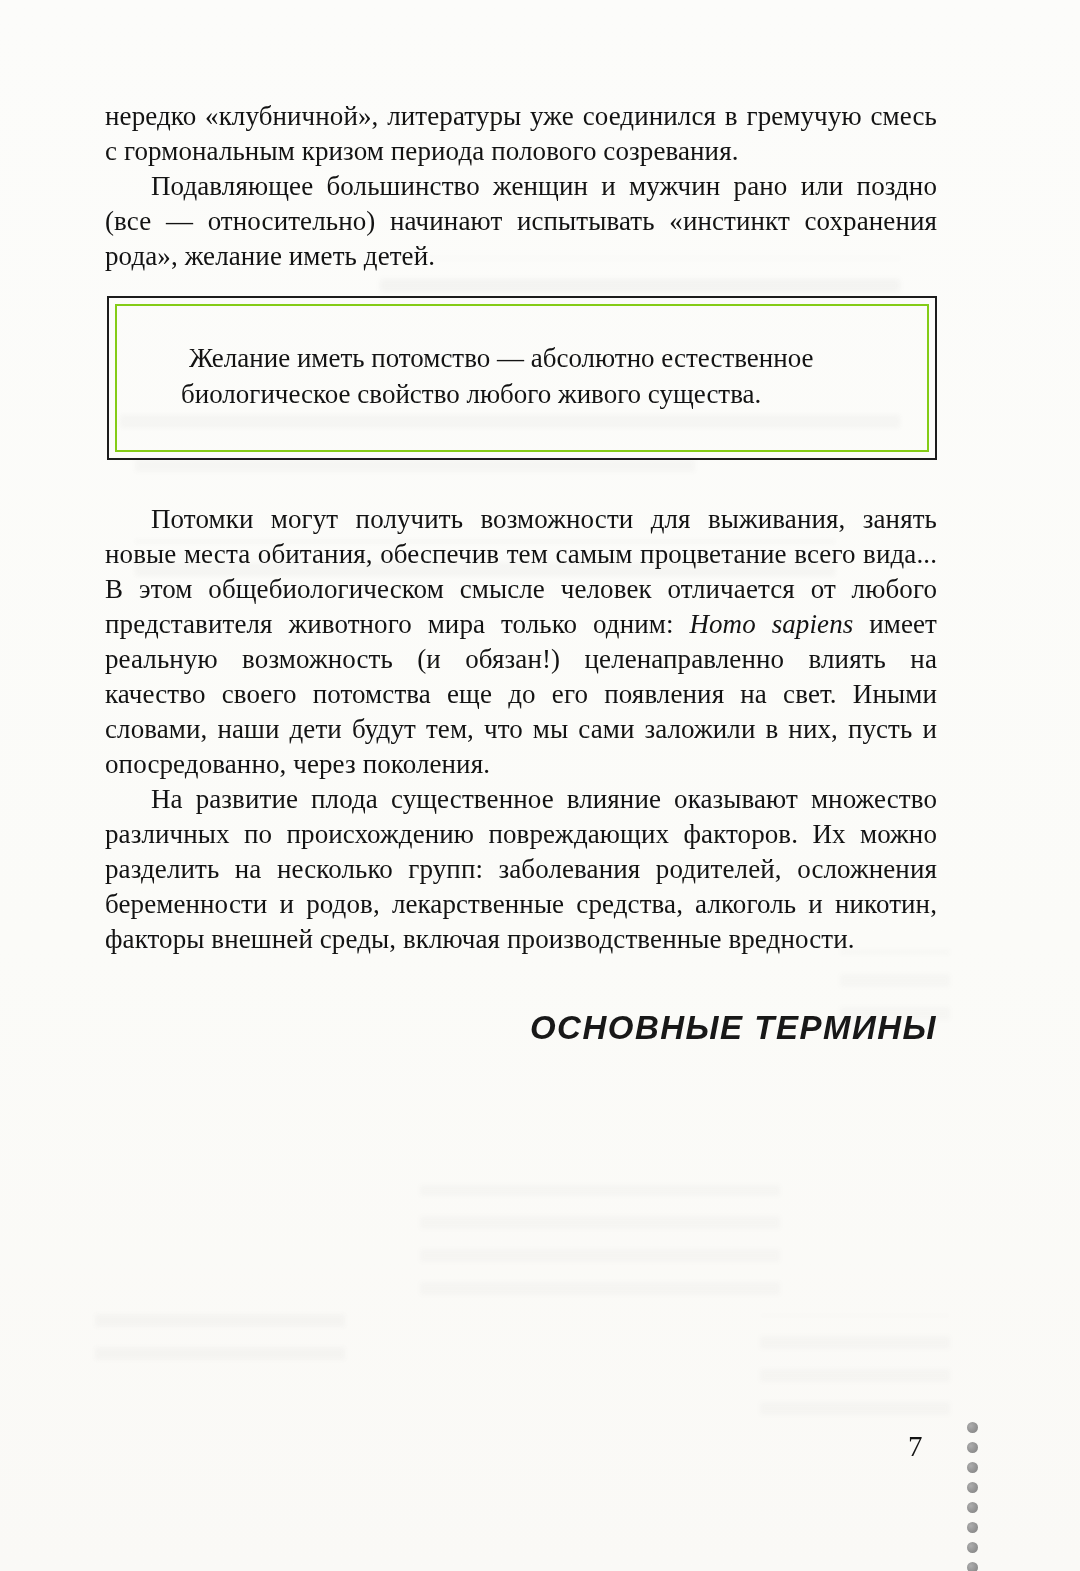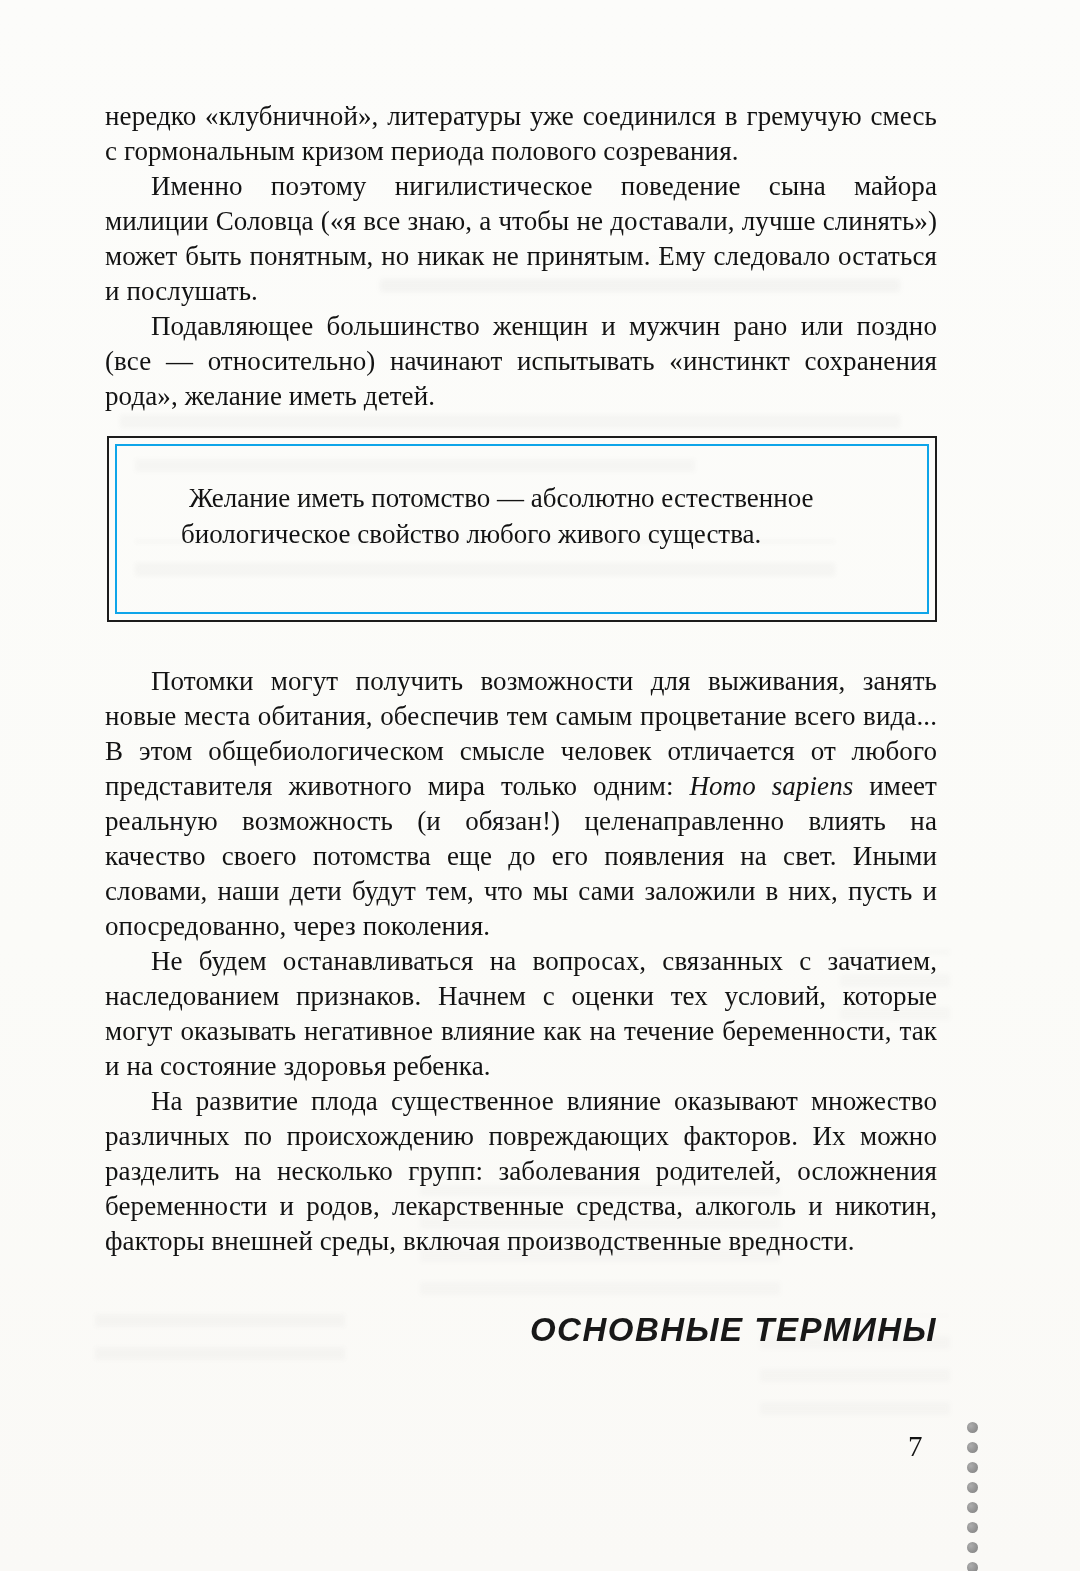--- a/index.html
+++ b/index.html
@@ -30,22 +30,22 @@
   .italic { font-style: italic; }
 
   .callout-box {
     border: 2px solid #1c1c1c;
     padding: 6px;
     margin: 22px 0 42px 2px;
     background: transparent;
     position: relative;
   }
   .callout-inner {
-    border: 2px solid #0ea5e9;
-    padding: 34px 58px 60px 64px;
+    border: 2px solid #84cc16;
+    padding: 34px 58px 38px 64px;
   }
   .callout-text {
     margin: 0;
     font-size: 27px;
     line-height: 36px;
     text-align: left;
     text-indent: 8px;
   }
 
   .section-heading {
@@ -107,33 +107,31 @@
   <div class="smudge s4"></div>
   <div class="smudge s5"></div>
   <div class="smudge s6"></div>
   <div class="smudge s7"></div>
   <div class="smudge s8"></div>
 
   <div class="text-column">
 
     <div>
         <p class="para"><span>нередко «клубничной», литературы уже соединился в гремучую смесь с гормональным кризом периода полового созревания.</span></p>
-        <p class="para indent"><span>Именно поэтому нигилистическое поведение сына майора милиции Соловца («я все знаю, а чтобы не доставали, лучше слинять») может быть понятным, но никак не принятым. Ему следовало остаться и послушать.</span></p>
         <p class="para indent"><span>Подавляющее большинство женщин и мужчин рано или поздно (все — относительно) начинают испытывать «инстинкт сохранения рода», желание иметь детей.</span></p>
       </div>
 
     <div class="callout-box">
       <div class="callout-inner">
         <p class="callout-text">Желание иметь потомство — абсолютно естественное биологическое свойство любого живого существа.</p>
       </div>
     </div>
 
     <div>
         <p class="para indent"><span>Потомки могут получить возможности для выживания, занять новые места обитания, обеспечив тем самым процветание всего вида... В этом общебиологическом смысле человек отличается от любого представителя животного мира только одним: </span><span class="italic">Homo sapiens</span><span> имеет реальную возможность (и обязан!) целенаправленно влиять на качество своего потомства еще до его появления на свет. Иными словами, наши дети будут тем, что мы сами заложили в них, пусть и опосредованно, через поколения.</span></p>
-        <p class="para indent"><span>Не будем останавливаться на вопросах, связанных с зачатием, наследованием признаков. Начнем с оценки тех условий, которые могут оказывать негативное влияние как на течение беременности, так и на состояние здоровья ребенка.</span></p>
         <p class="para indent"><span>На развитие плода существенное влияние оказывают множество различных по происхождению повреждающих факторов. Их можно разделить на несколько групп: заболевания родителей, осложнения беременности и родов, лекарственные средства, алкоголь и никотин, факторы внешней среды, включая производственные вредности.</span></p>
       </div>
 
     <h2 class="section-heading">ОСНОВНЫЕ ТЕРМИНЫ</h2>
 
 
   </div>
 
   <div class="page-number">7</div>
 

